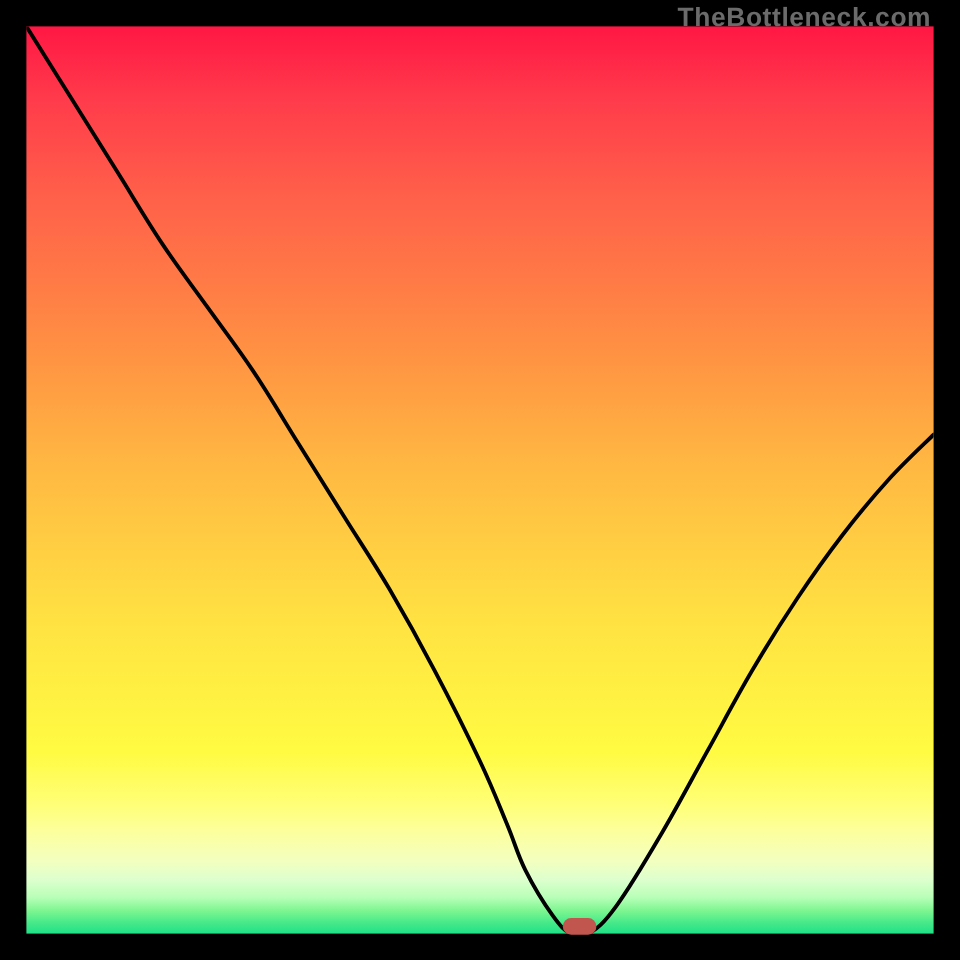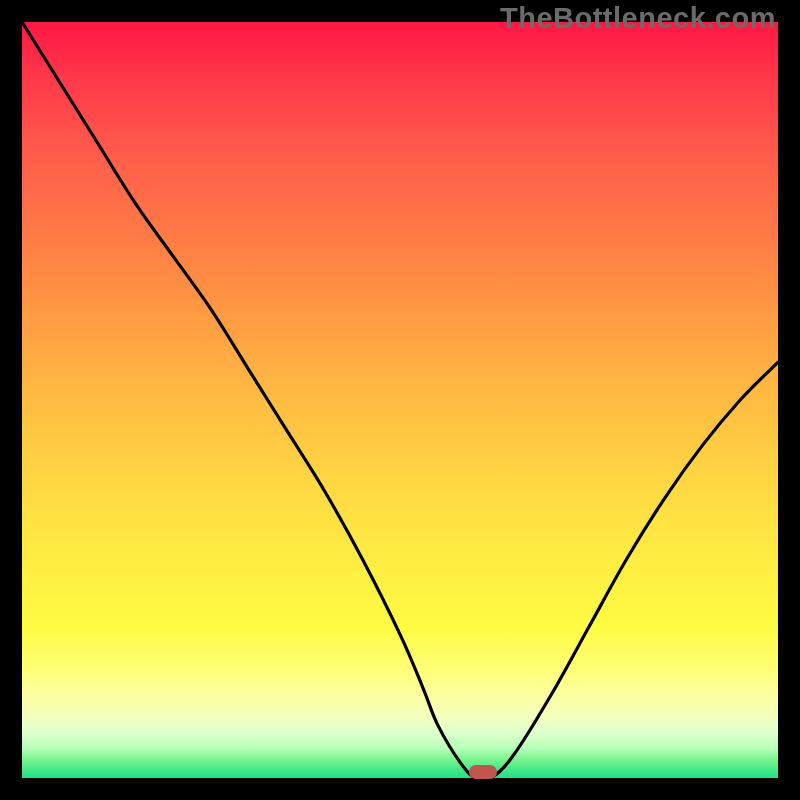--- a/index.html
+++ b/index.html
@@ -43,21 +43,21 @@
       #7cf590 97.5%,
       #46e989 98.8%,
       #20e186 100%
     );
   }
   .watermark {
     position: absolute;
     top: 2px;
     right: 24px;
     color: #6b6b6b;
-    font-size: 29px;
+    font-size: 22px;
     font-weight: 600;
     letter-spacing: 0.5px;
     user-select: none;
   }
   svg.curve {
     position: absolute;
     left: 0;
     top: 0;
     width: 756px;
     height: 756px;

